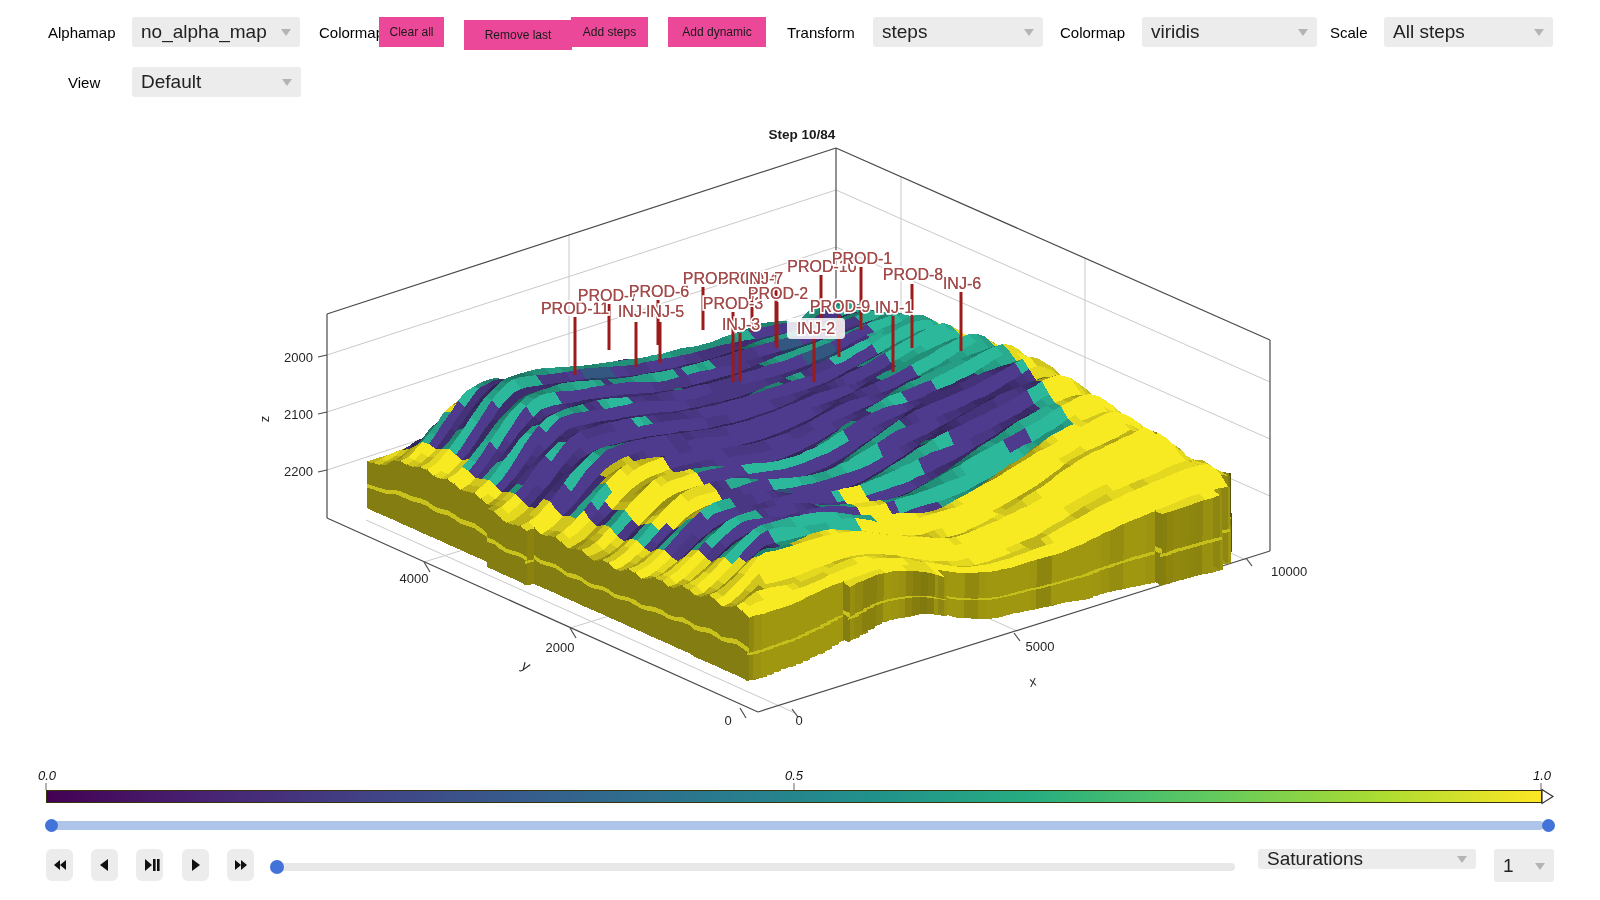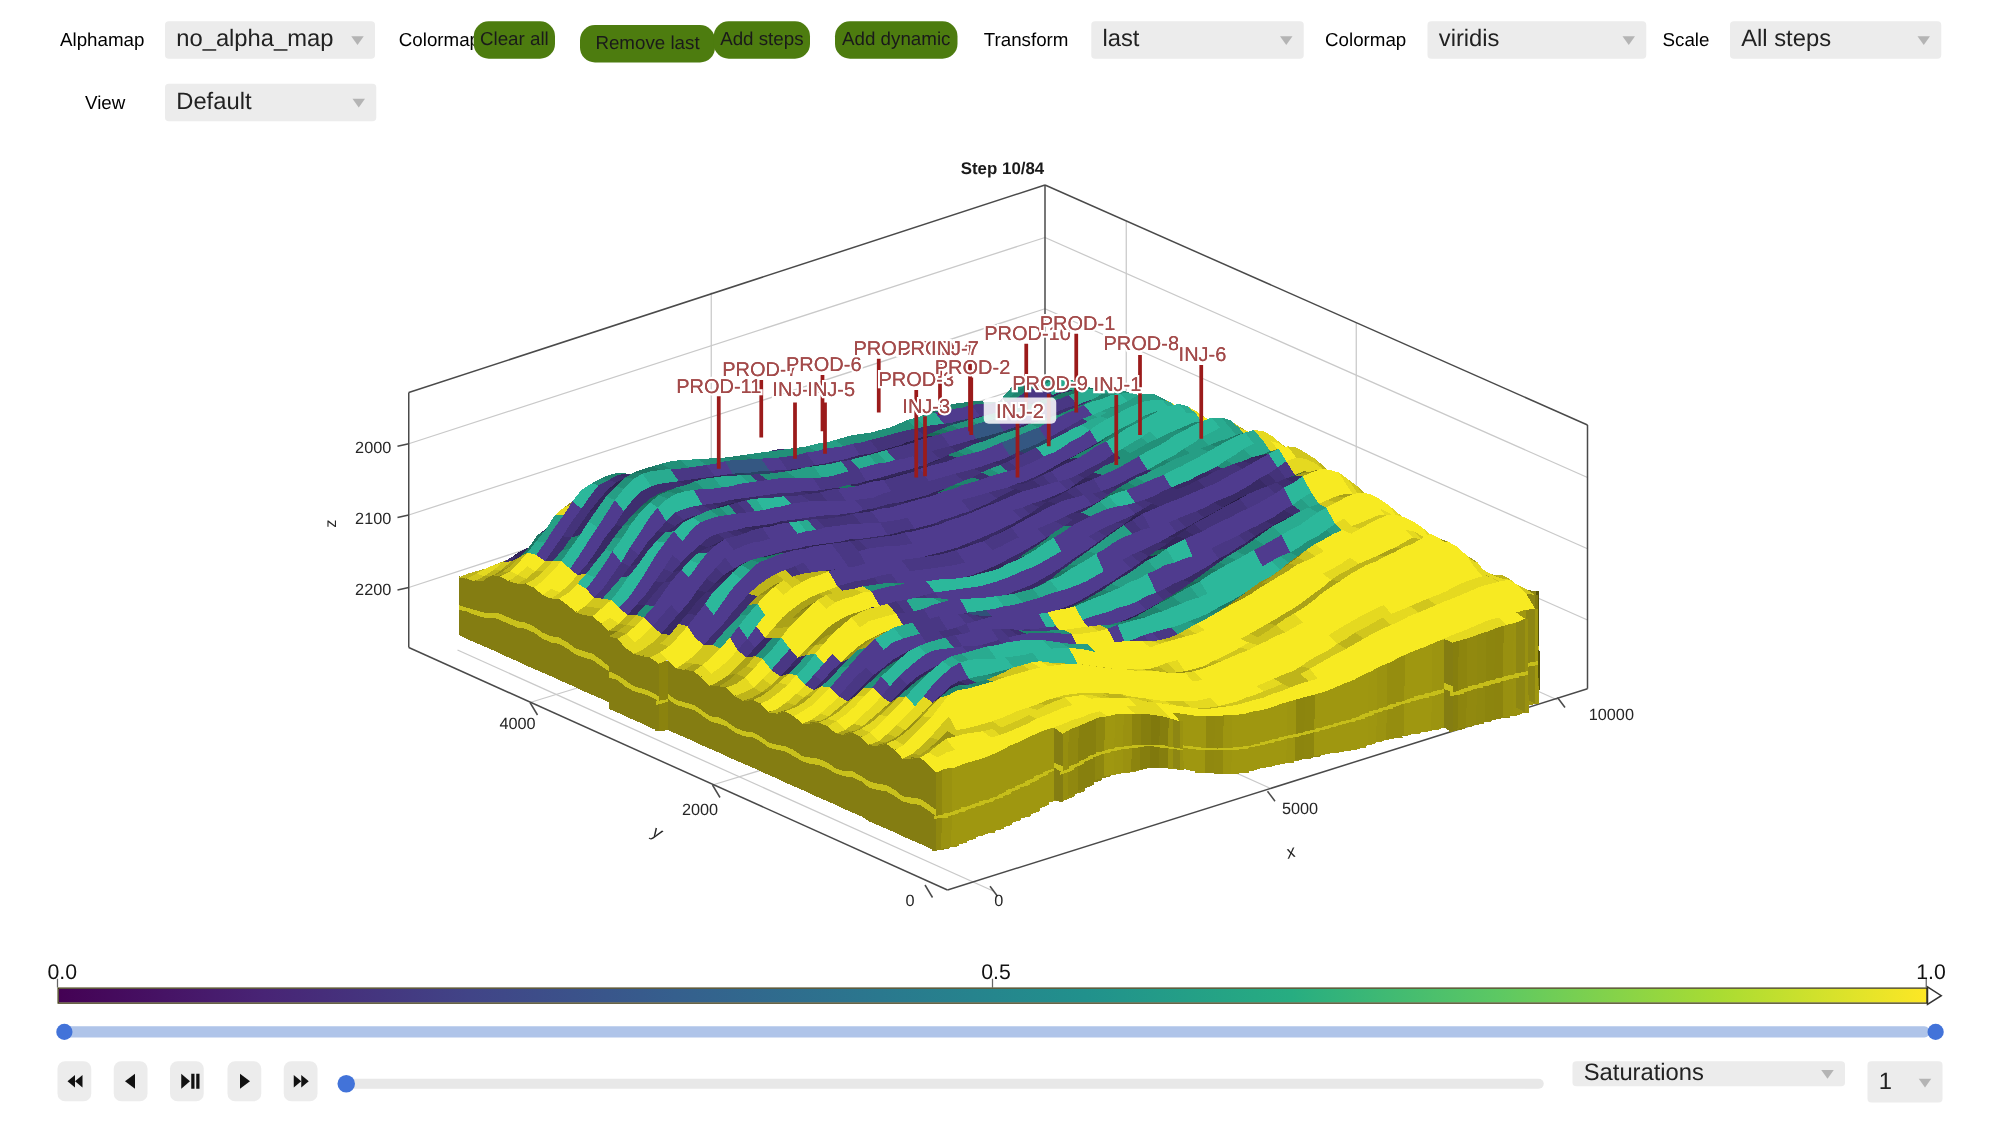--- a/index.html
+++ b/index.html
@@ -1,22 +1,22 @@
 <!DOCTYPE html>
 <html><head><meta charset="utf-8"><style>
 * { margin:0; padding:0; box-sizing:border-box; }
 html,body { width:1600px; height:900px; background:#ffffff; font-family:"Liberation Sans",sans-serif; overflow:hidden; }
 .lab { position:absolute; font-weight:normal; font-size:15px; color:#000; }
 .dd { position:absolute; background:#ececec; border-radius:3px; }
 .dd span { position:absolute; left:9px; top:50%; transform:translateY(-50%); font-size:19px; color:#222; }
 .dd i { position:absolute; right:9px; top:50%; margin-top:-3px; width:0; height:0;
         border-left:5.5px solid transparent; border-right:5.5px solid transparent; border-top:7px solid #b4b4b4; }
-.btn { position:absolute; height:30px; background:#4d7c0f; border-radius:12px; font-size:15px;
+.btn { position:absolute; height:30px; background:#ec4899; border-radius:0; font-size:12px;
         color:#1a1a1a; text-align:center; line-height:30px; }
-.cl { position:absolute; font-size:17px; color:#111; }
+.cl { position:absolute; font-size:13px; color:#111;font-style:italic; }
 .pbtn { position:absolute; width:27px; height:32px; background:#ececec; border-radius:6px; }
 .pbtn svg { margin-top:3px; }
 .bdot { position:absolute; width:13px; height:13px; border-radius:50%; background:#4273d9; }
 .bdot2 { position:absolute; width:14px; height:14px; border-radius:50%; background:#4273d9; }
 </style></head>
 <body>
 <svg width="1600" height="900" viewBox="0 0 1600 900" style="position:absolute;left:0;top:0">
 <g stroke="#c9c9c9" stroke-width="1">
       <line x1="327" y1="355" x2="836" y2="190"></line>
       <line x1="327" y1="412" x2="836" y2="247"></line>
@@ -2398,21 +2398,21 @@
     <span>no_alpha_map</span>
     <i></i>
   </div>
 <div class="lab" style="left:319px;top:24px">Colormap</div>
 <div class="btn" style="left:379px;top:17px;width:65px">Clear all</div>
 <div class="btn" style="left:464px;top:20px;width:108px">Remove last</div>
 <div class="btn" style="left:571px;top:17px;width:77px">Add steps</div>
 <div class="btn" style="left:668px;top:17px;width:98px">Add dynamic</div>
 <div class="lab" style="left:787px;top:24px">Transform</div>
 <div class="dd" style="left:873px;top:17px;width:170px;height:30px">
-    <span>last</span>
+    <span>steps</span>
     <i></i>
   </div>
 <div class="lab" style="left:1060px;top:24px">Colormap</div>
 <div class="dd" style="left:1142px;top:17px;width:175px;height:30px">
     <span>viridis</span>
     <i></i>
   </div>
 <div class="lab" style="left:1330px;top:24px">Scale</div>
 <div class="dd" style="left:1384px;top:17px;width:169px;height:30px">
     <span>All steps</span>

